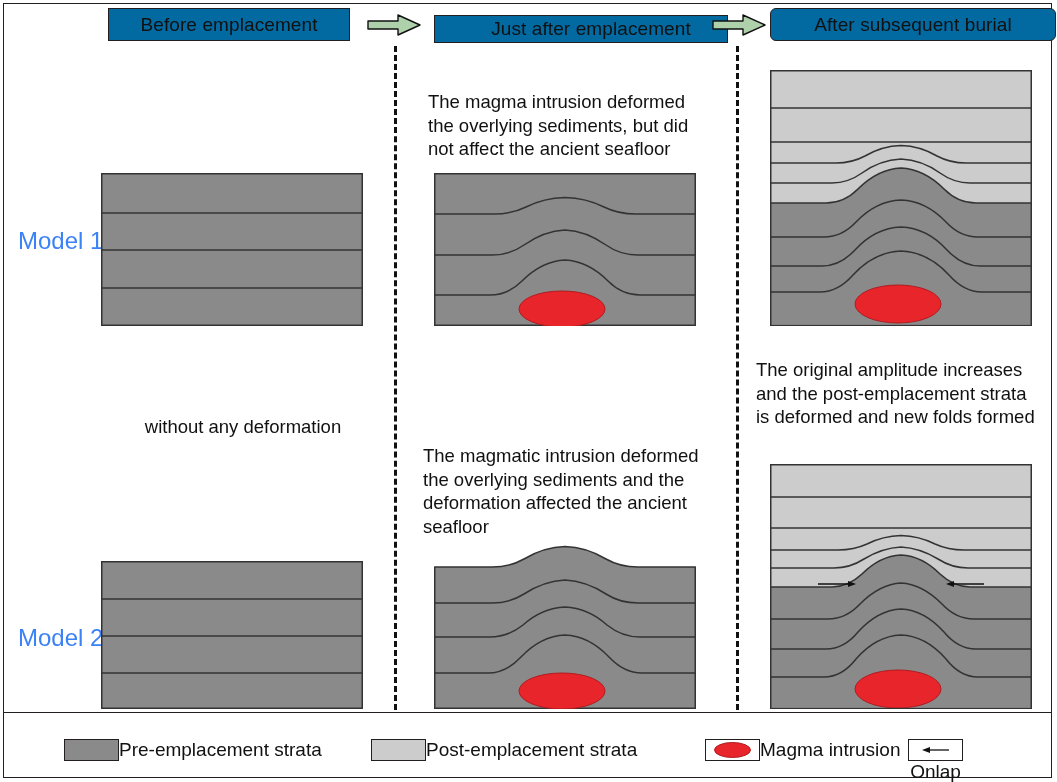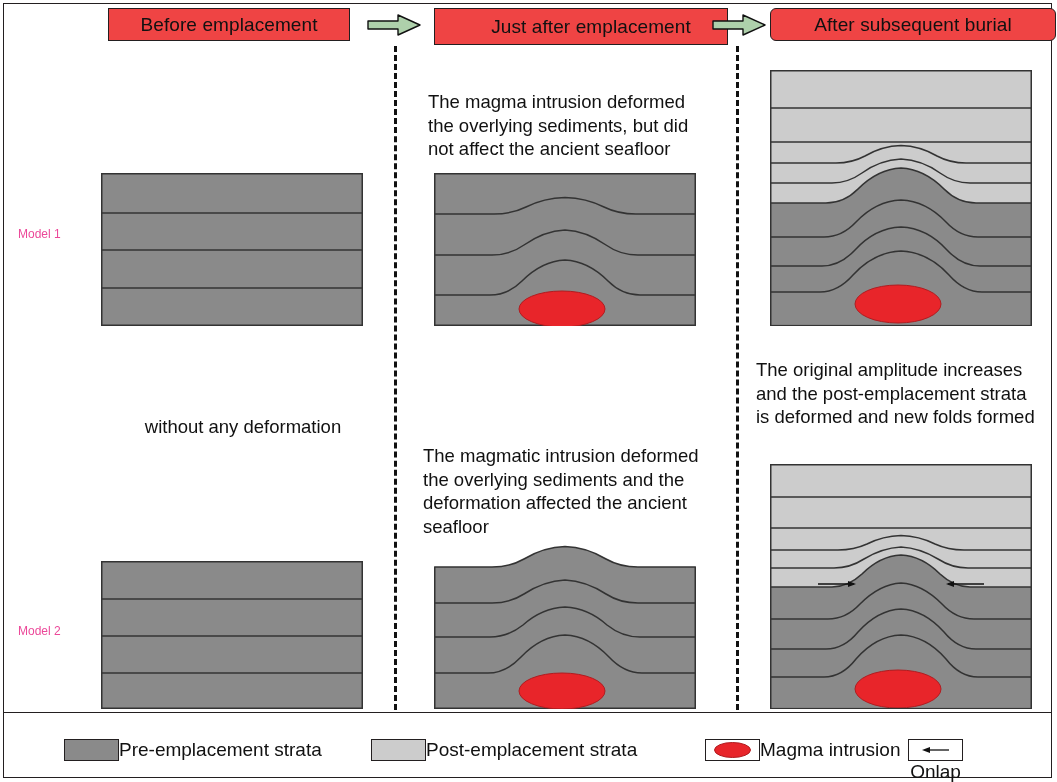--- a/index.html
+++ b/index.html
@@ -1,47 +1,47 @@
 <!DOCTYPE html>
 <html><head>
 <meta charset="utf-8">
 <style>
   html,body{margin:0;padding:0;background:#ffffff;}
   body{font-family:"Liberation Sans",sans-serif;}
   #root{position:relative;width:1057px;height:782px;background:#fff;overflow:hidden;}
   #frame{position:absolute;left:3px;top:3px;width:1049px;height:775px;border:1.5px solid #231f20;box-sizing:border-box;}
 
-  .hdr-box{position:absolute;background:#ef4444;border:1.2px solid #231f20;box-sizing:border-box;
+  .hdr-box{position:absolute;background:#0369a1;border:1.2px solid #231f20;box-sizing:border-box;
            display:flex;align-items:center;justify-content:center;font-size:19px;color:#111;letter-spacing:.1px;}
 
   .arrow{position:absolute;}
 
   .vdiv{position:absolute;width:0;border-left:3px dashed #111;}
 
-  .model-label{position:absolute;font-size:12px;color:#ec4899;white-space:nowrap;}
+  .model-label{position:absolute;font-size:24px;color:#3b82f6;white-space:nowrap;}
   .note{position:absolute;font-size:18.5px;line-height:1.28;color:#111;white-space:pre-line;}
   .note.center{text-align:center;}
 
   .panel{position:absolute;}
 
   .legend-sep{position:absolute;left:4px;width:1047px;height:0;border-top:1.5px solid #231f20;}
   .legend{position:absolute;display:flex;align-items:center;}
   .sw{border:1.2px solid #231f20;box-sizing:border-box;}
   .lg-text{font-size:19px;color:#111;white-space:nowrap;}
 </style>
 </head>
 <body>
 
 <div id="root">
   <div id="frame"></div>
 
   <div class="hdr-box" style="left:108px;top:8px;width:242px;height:33px;">
     <span>Before emplacement</span>
   </div>
-  <div class="hdr-box" style="left:434px;top:8px;width:294px;height:37px;padding-left:20px;">
+  <div class="hdr-box" style="left:434px;top:15px;width:294px;height:28px;padding-left:20px;">
     <span>Just after emplacement</span>
   </div>
   <div class="hdr-box" style="left:770px;top:8px;width:286px;height:33px;border-radius:6px;">
     <span>After subsequent burial</span>
   </div>
 
   <svg class="arrow" style="left:367px;top:13px;" width="54" height="24" viewBox="0 0 54 24">
     <polygon points="1,8 31,8 31,2 53,12 31,22 31,16 1,16" fill="#aed0ab" stroke="#111" stroke-width="1.4" stroke-linejoin="round"></polygon>
   </svg>
   <svg class="arrow" style="left:712px;top:13px;" width="54" height="24" viewBox="0 0 54 24">

